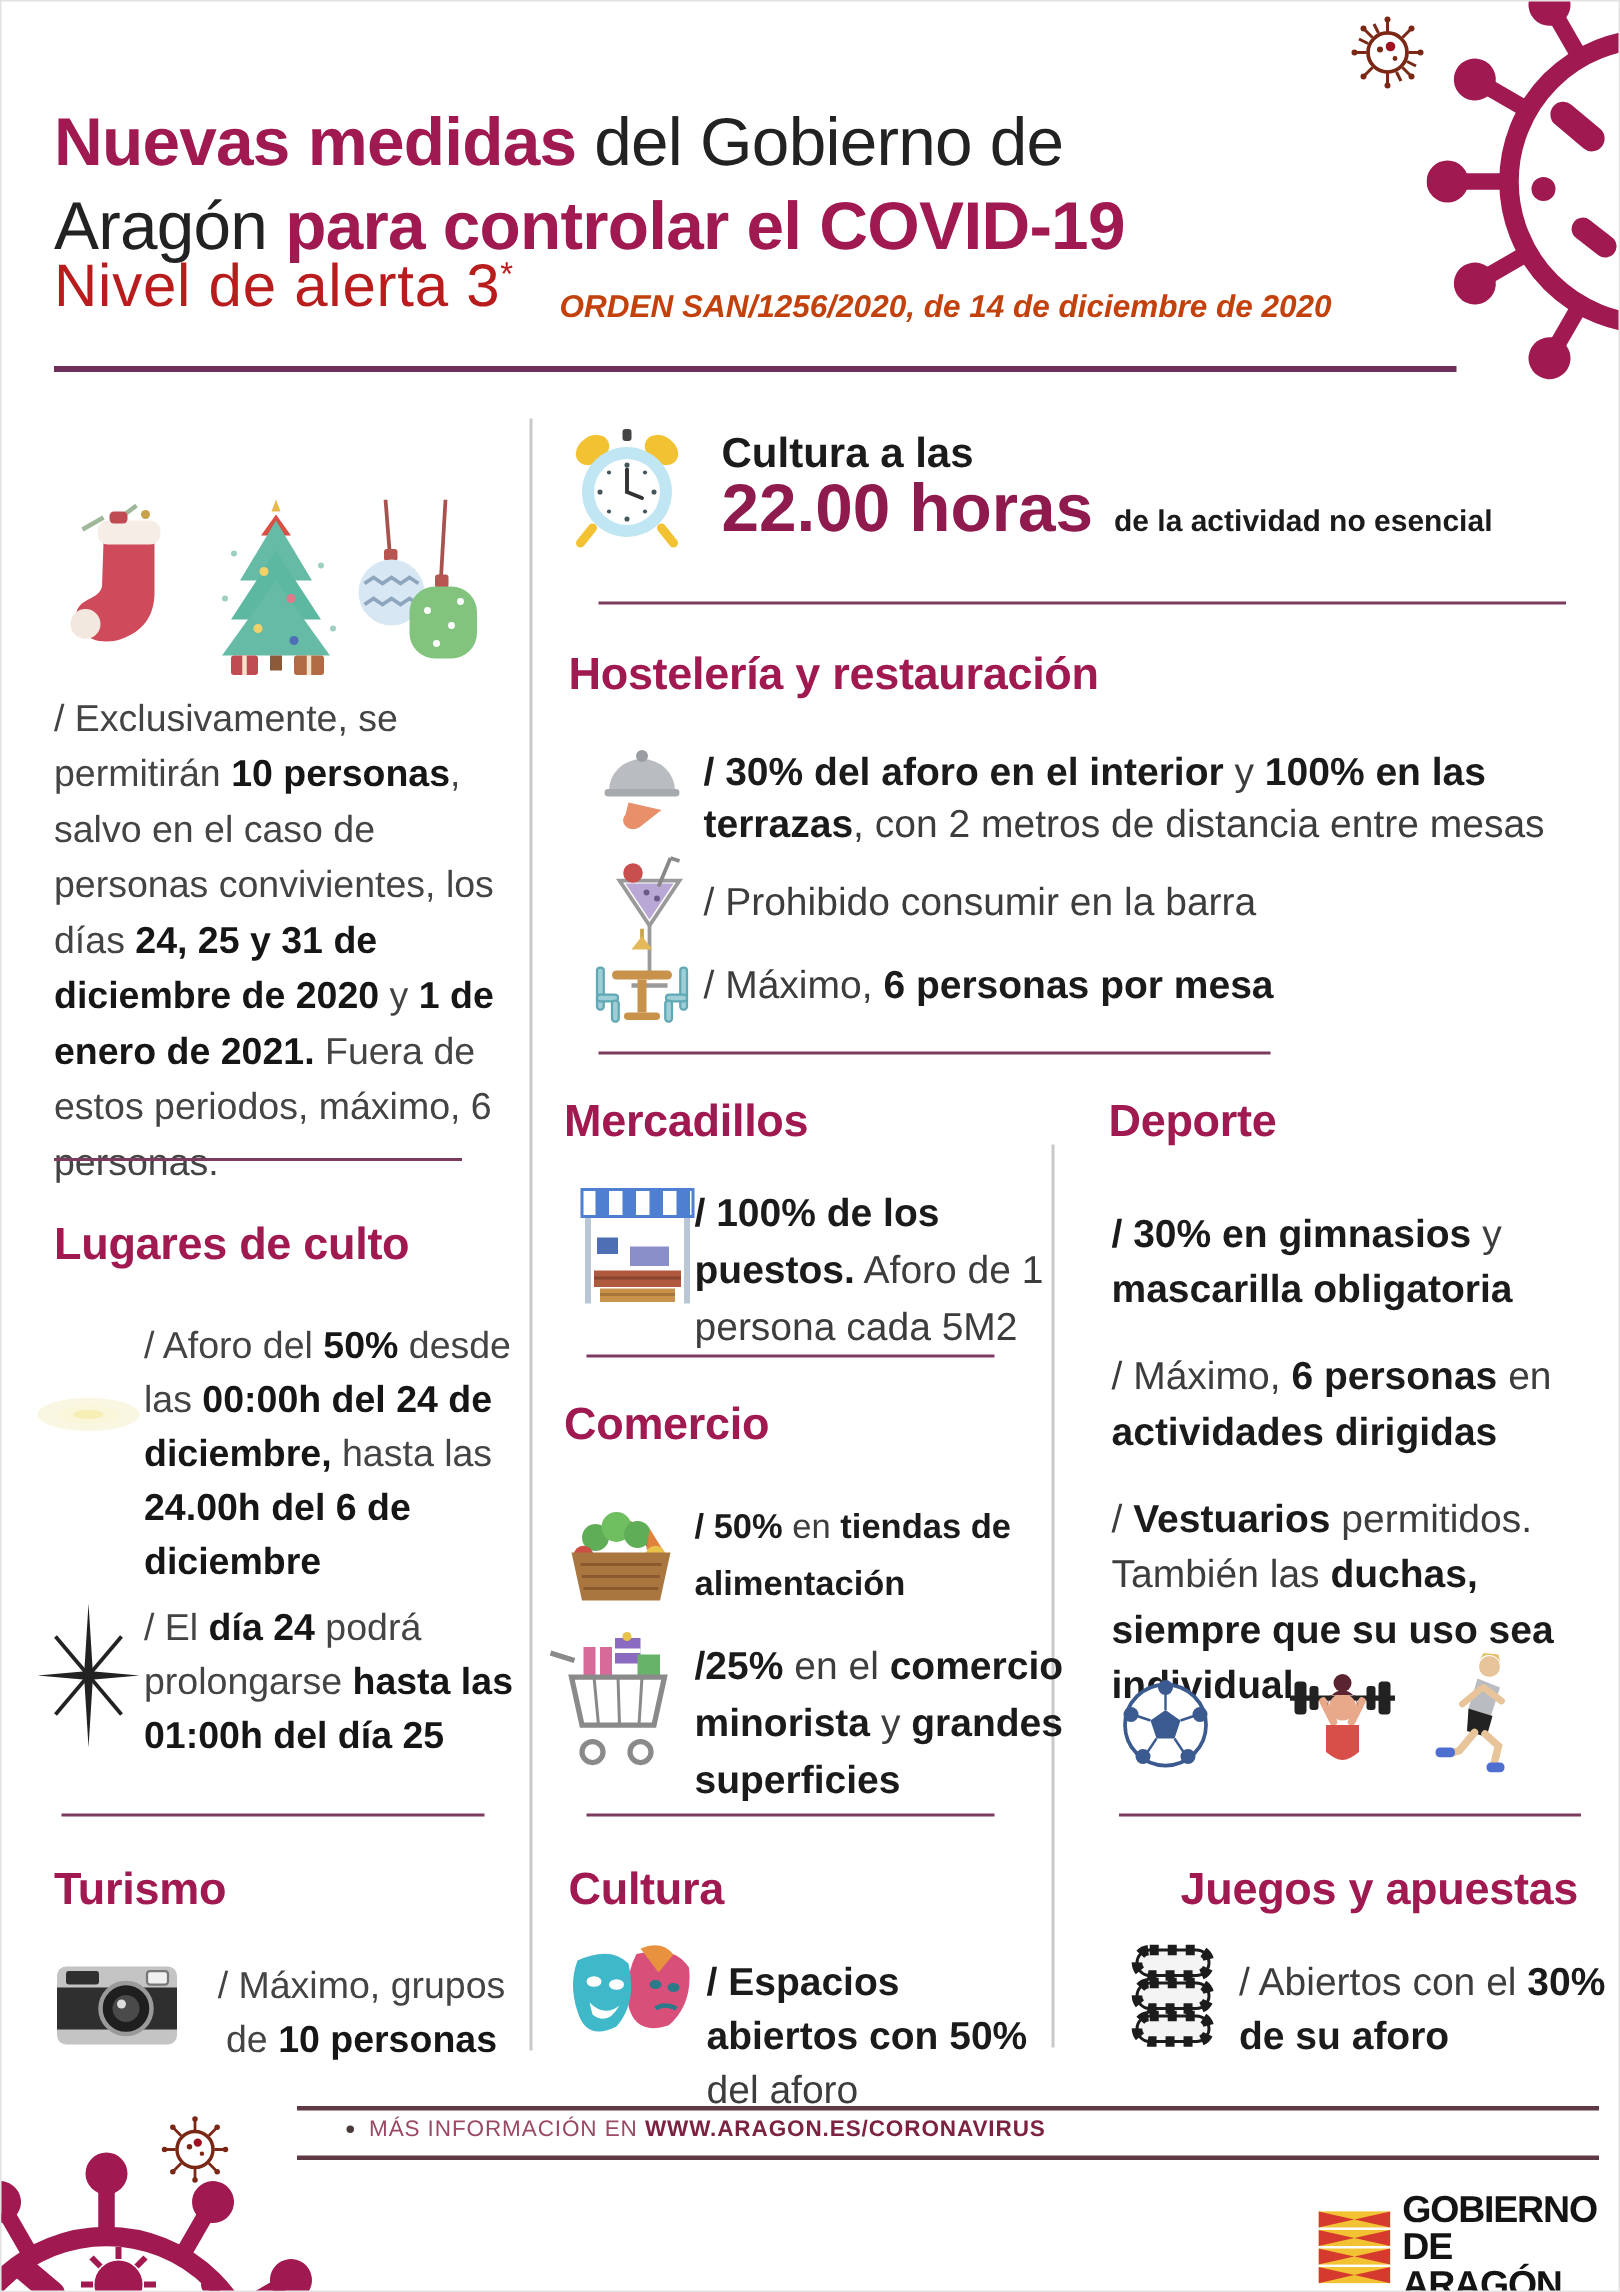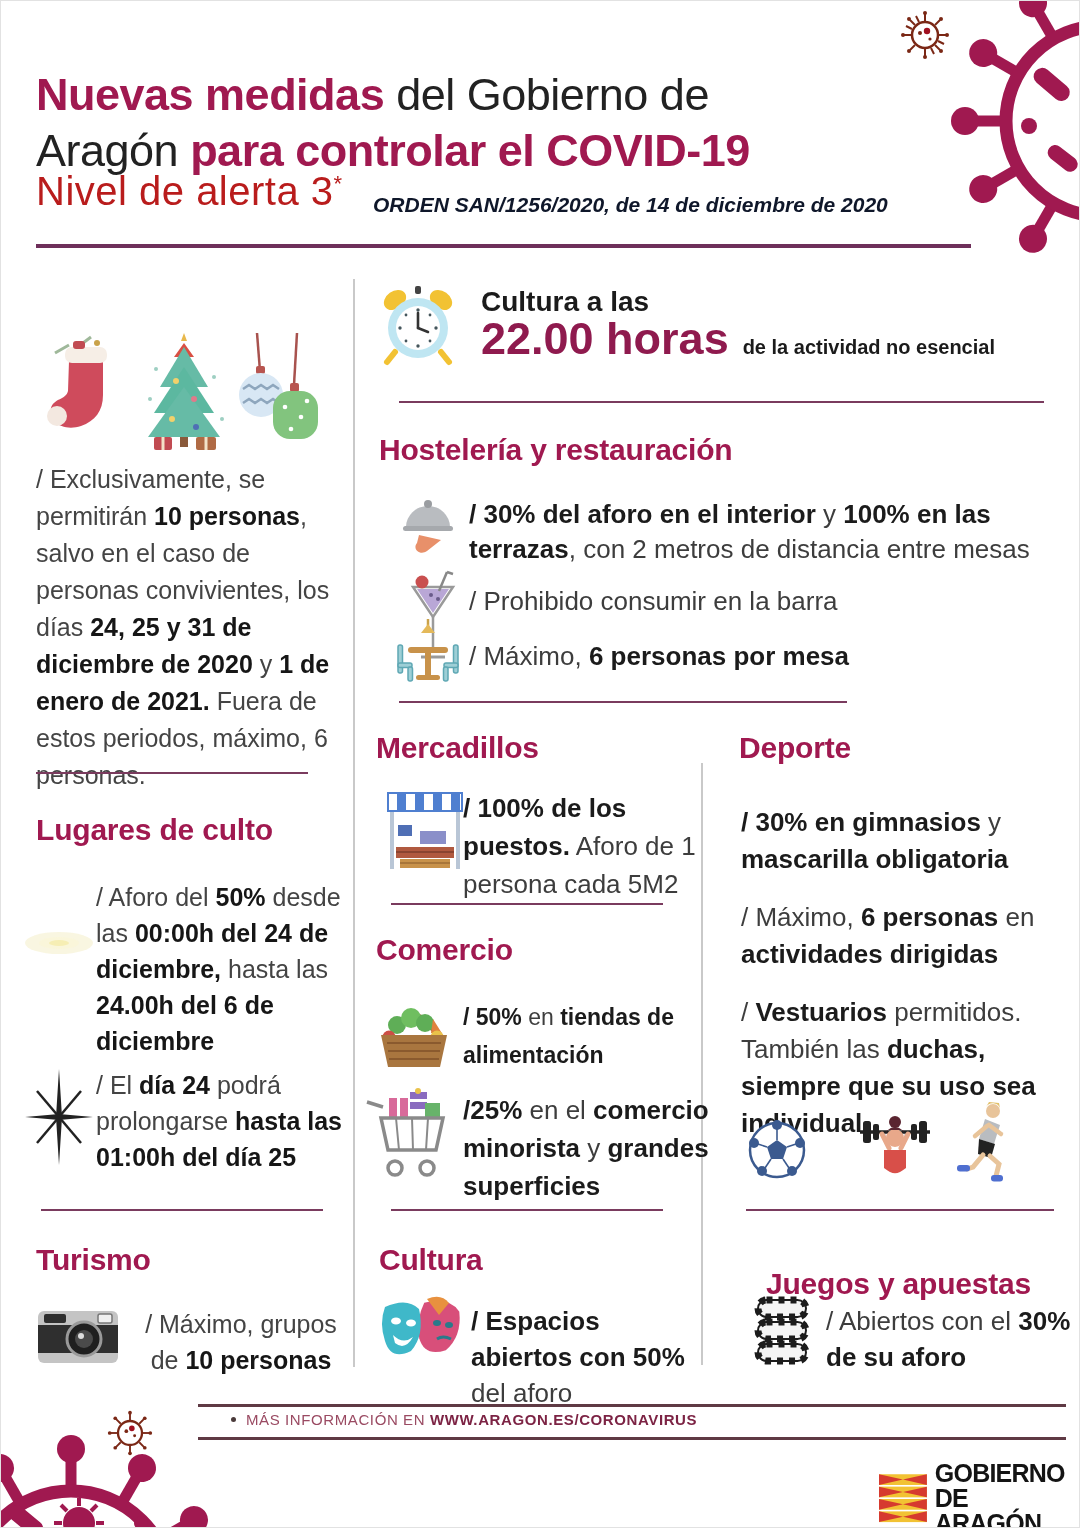--- a/index.html
+++ b/index.html
@@ -9,21 +9,21 @@
     border:1px solid #e2e2e2;box-sizing:border-box;color:#3d3d3d;
   }
   .abs{position:absolute;}
   .b{font-weight:700;color:#1b1b1b;}
   .sup{font-size:55%;vertical-align:super;}
   
   .title{left:35px;top:36px;width:880px;font-size:45px;line-height:56px;
     font-weight:500;color:#222;white-space:pre-line;letter-spacing:-0.5px;}
   .title .b{font-weight:800;}
   .alert{left:35px;top:168px;font-size:40px;font-weight:400;color:#b91c1c;letter-spacing:0.5px;}
-  .orden{left:372px;top:192px;font-size:21px;font-style:italic;font-weight:600;color:#0f172a;}
+  .orden{left:372px;top:192px;font-size:21px;font-style:italic;font-weight:600;color:#c2410c;}
   .hr{background:#6e2f5a;height:3px;}
   .hr-header{left:35px;top:243px;width:935px;height:4px;}
   .vr{background:#c9c9c9;width:2px;}
   .vr-1{left:352px;top:278px;height:1088px;}
   .vr-2{left:700px;top:762px;height:602px;}
   
   .stitle{font-size:30px;font-weight:800;color:#a01950;letter-spacing:-0.2px;}
   
   .txt{font-size:25px;line-height:36px;color:#444;}
   .txt .b{color:#161616;}
@@ -59,21 +59,21 @@
   .hr-cultura{left:390px;top:1208px;width:272px;height:2px;background:#7a3b5e;}
   
   .deporte-title{left:738px;top:730px;}
   .dep-item1{left:740px;top:803px;width:322px;font-size:26px;line-height:37px;}
   .dep-item2{left:740px;top:898px;width:325px;font-size:26px;line-height:37px;}
   .dep-item3{left:740px;top:993px;width:328px;font-size:26px;line-height:37px;}
   .hr-juegos{left:745px;top:1208px;width:308px;height:2px;background:#7a3b5e;}
   
   .cultura-title{left:378px;top:1242px;}
   .cult-item{left:470px;top:1302px;width:235px;font-size:26px;line-height:36px;}
-  .juegos-title{left:765px;top:1242px;margin-top:24px;}
+  .juegos-title{left:786px;top:1242px;}
   .jueg-item{left:825px;top:1302px;width:245px;font-size:26px;line-height:36px;}
   
   .hr-f1{left:197px;top:1403px;width:868px;height:3px;background:#5f3a44;}
   .hr-f2{left:197px;top:1436px;width:868px;height:3px;background:#5f3a44;}
   .finfo{left:230px;top:1410px;font-size:15px;letter-spacing:0.6px;color:#9a4a62;display:flex;align-items:center;gap:10px;}
   .finfo .b{color:#7c2344;font-weight:700;}
   .fbullet{width:5px;height:5px;border-radius:50%;background:#4a3a3a;display:inline-block;}
   .logo{left:878px;top:1460px;display:flex;align-items:center;gap:8px;}
   .logo-text{font-size:25px;line-height:25px;font-weight:800;color:#141414;letter-spacing:-0.8px;}
 </style>

